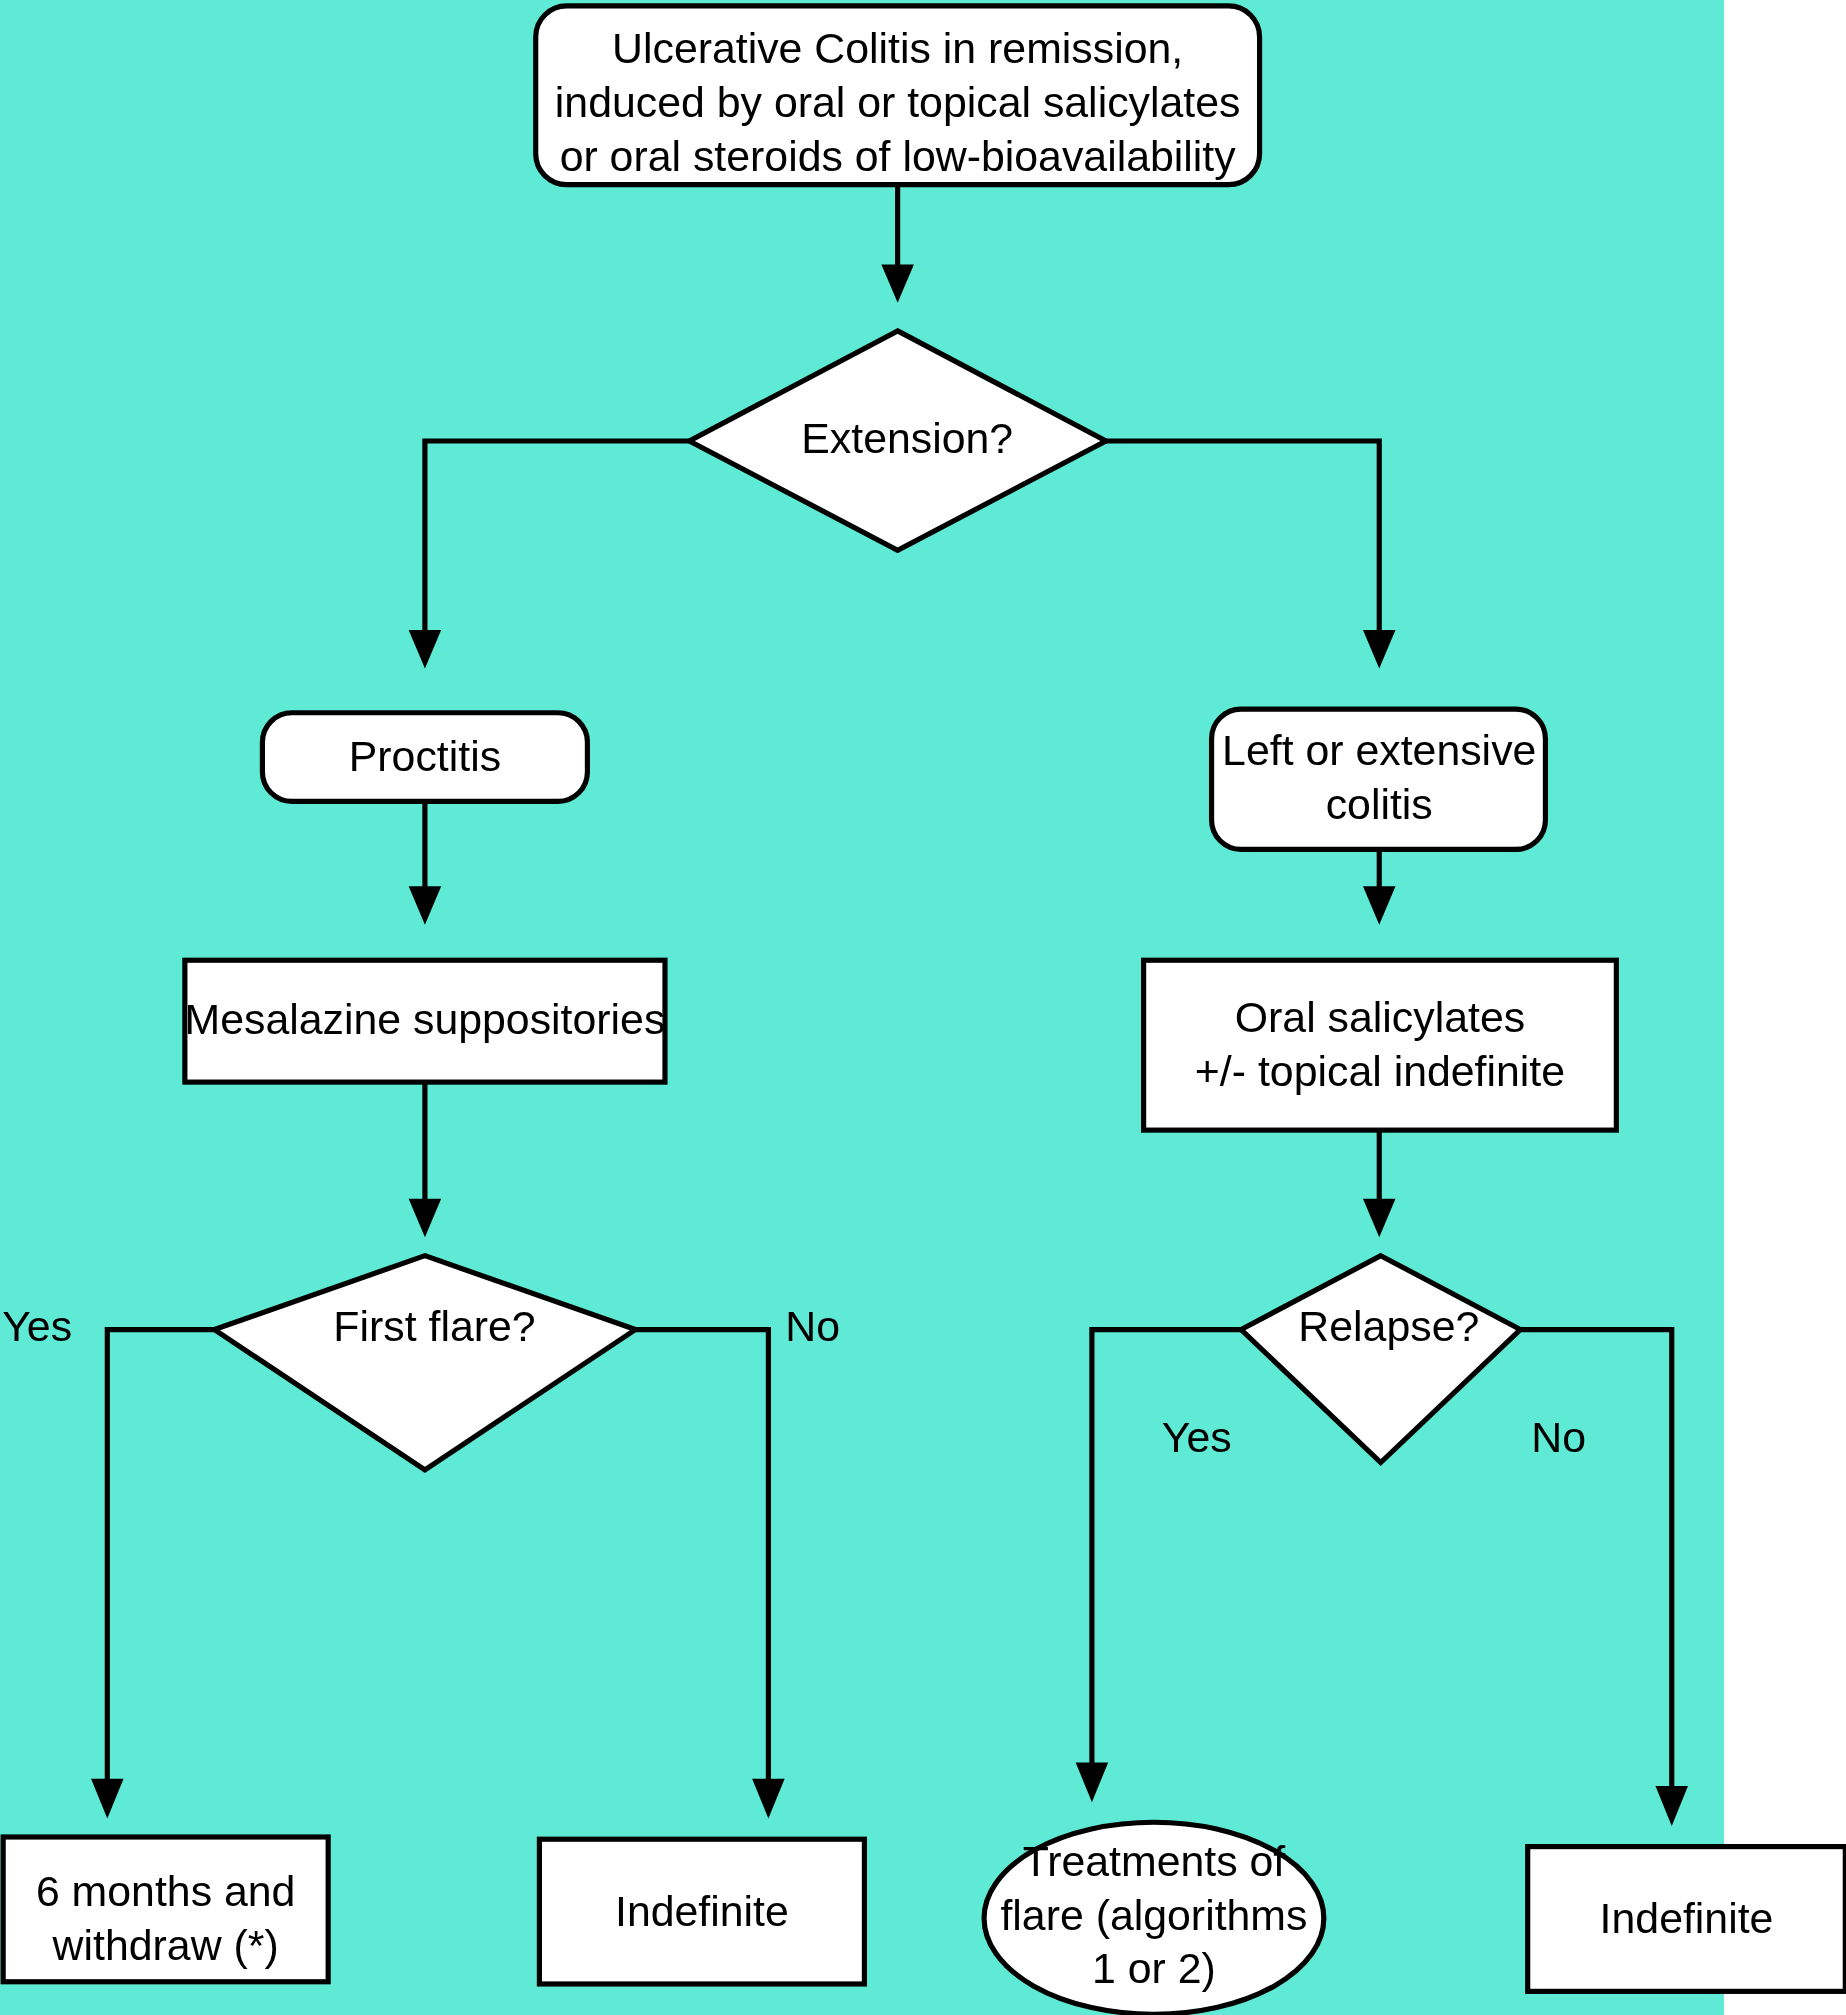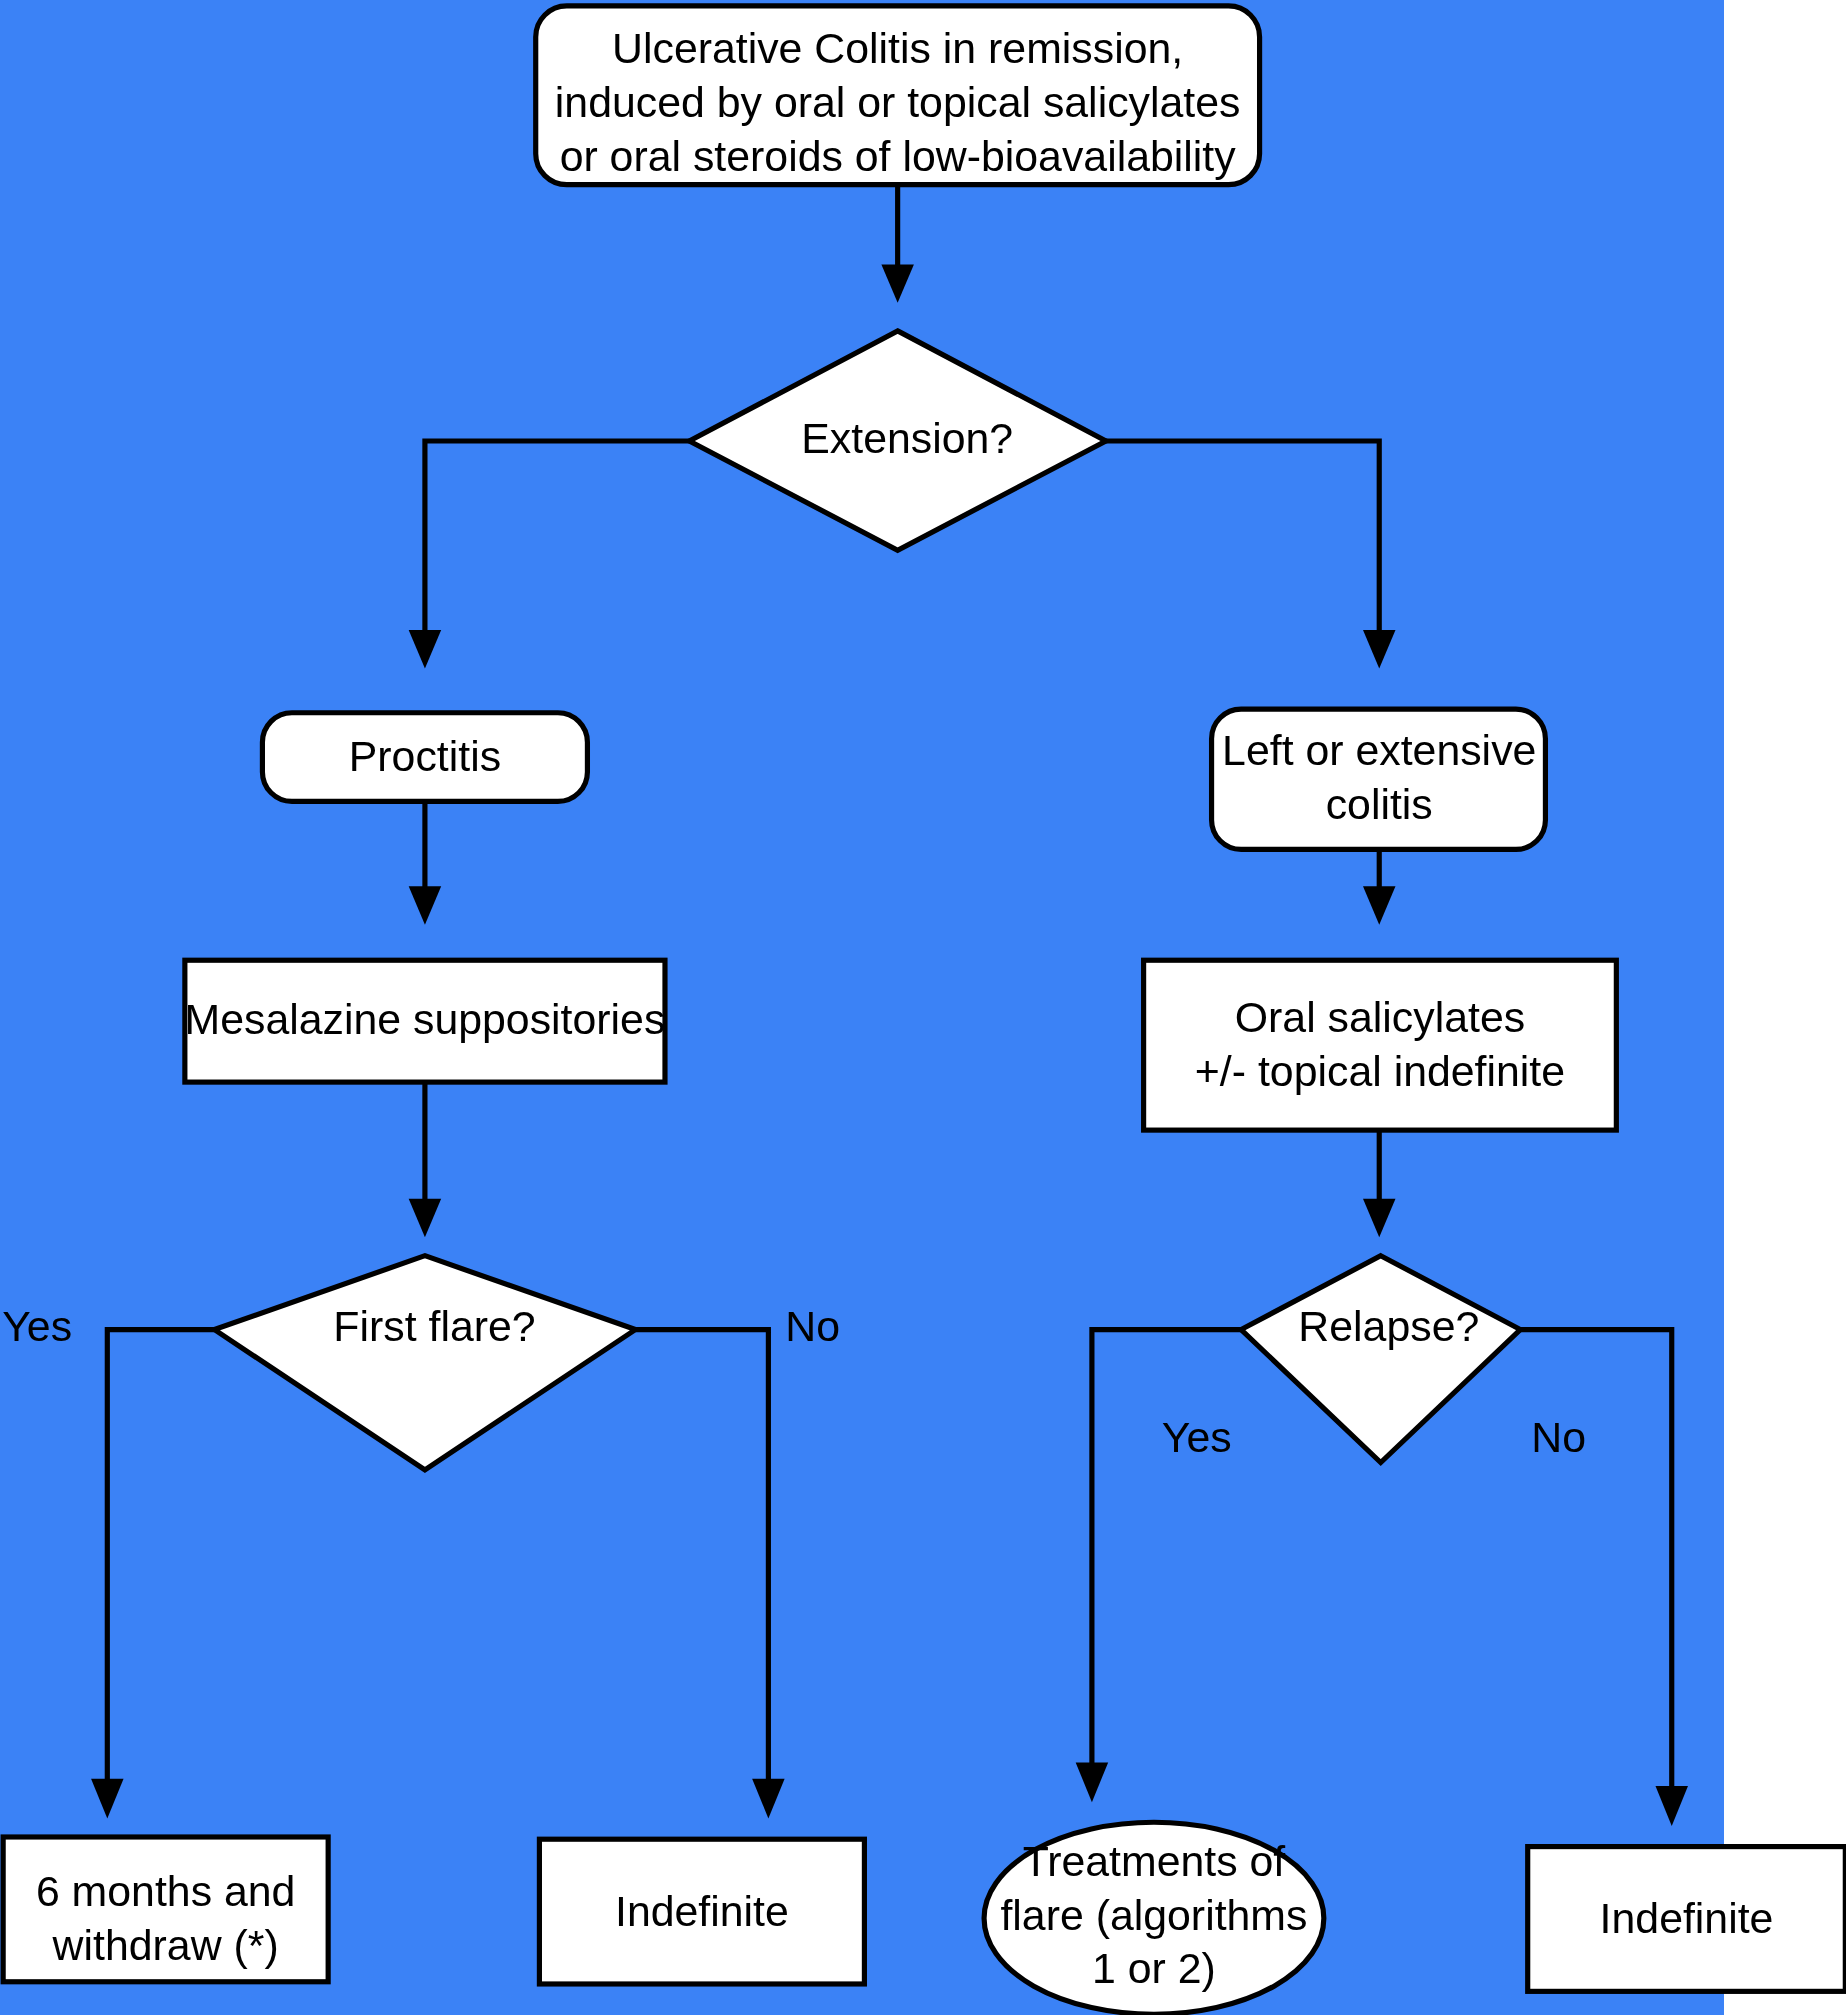--- a/index.html
+++ b/index.html
@@ -9,21 +9,21 @@
   }
   body {
     width: 1847px;
     height: 2015px;
     font-family: "Liberation Sans", sans-serif;
   }
   #flowchart-root {
     position: relative;
     width: 1724px;
     height: 2015px;
-    background: #3b82f6;
+    background: #5eead4;
   }
   svg.chart {
     display: block;
     width: 1847px;
     height: 2015px;
   }
   .node-shape {
     fill: #ffffff;
     stroke: #000000;
     stroke-width: 7;

